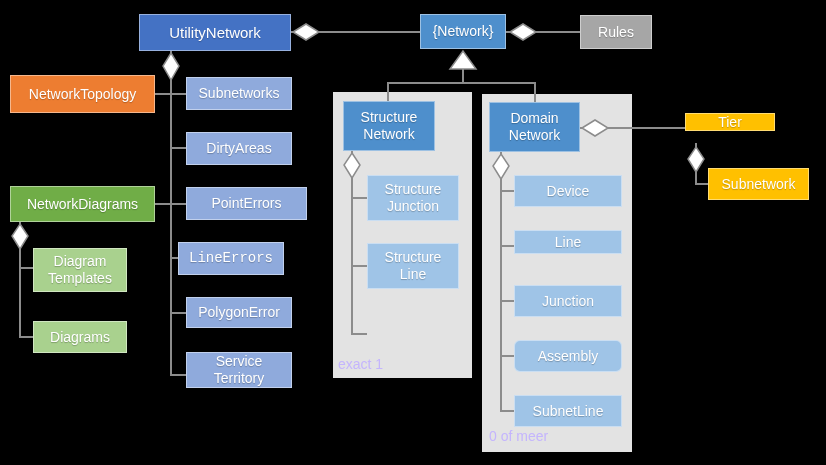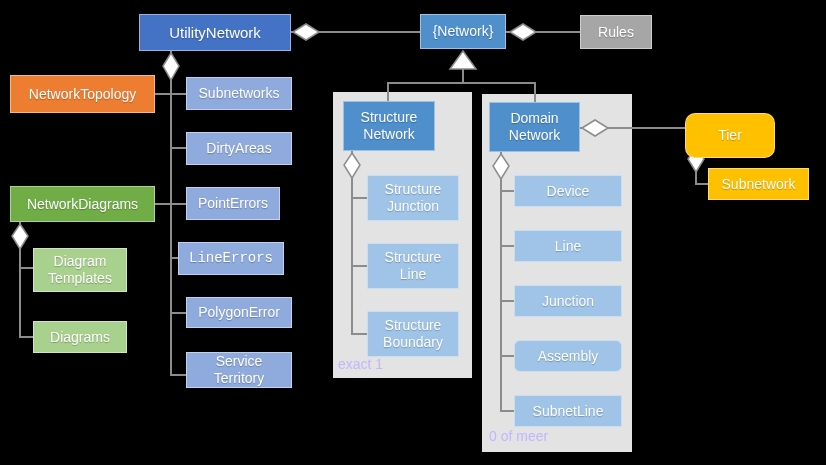--- a/index.html
+++ b/index.html
@@ -69,35 +69,34 @@
   <div class="node" style="left: 420px; top: 14px; width: 86px; height: 35px; background: rgb(78, 143, 204);">{Network}</div>
   <div class="node" style="left: 580px; top: 15px; width: 72px; height: 34px; background: rgb(166, 166, 166);">Rules</div>
 
   <div class="node" style="left: 10px; top: 75px; width: 145px; height: 38px; background: rgb(237, 125, 49);">NetworkTopology</div>
   <div class="node" style="left: 10px; top: 186px; width: 145px; height: 36px; background: rgb(112, 173, 71);">NetworkDiagrams</div>
   <div class="node" style="left: 33px; top: 248px; width: 94px; height: 44px; background: rgb(169, 209, 142);">Diagram Templates</div>
   <div class="node" style="left: 186px; top: 77px; width: 106px; height: 33px; background: rgb(143, 170, 220);">Subnetworks</div>
 
   <div class="node" style="left: 33px; top: 321px; width: 94px; height: 32px; background: rgb(169, 209, 142);">Diagrams</div>
   <div class="node" style="left: 186px; top: 132px; width: 106px; height: 33px; background: rgb(143, 170, 220);">DirtyAreas</div>
-  <div class="node" style="left: 186px; top: 187px; width: 94px; height: 33px; background: rgb(143, 170, 220);">PointErrors</div>
+  <div class="node" style="left: 186px; top: 187px; width: 121px; height: 33px; background: rgb(143, 170, 220);">PointErrors</div>
   <div class="node" style="left: 178px; top: 242px; width: 106px; height: 33px; background: rgb(143, 170, 220); font-family: Liberation Mono, monospace;">LineErrors</div>
   <div class="node" style="left: 186px; top: 297px; width: 106px; height: 31px; background: rgb(143, 170, 220);">PolygonError</div>
   <div class="node" style="left: 186px; top: 352px; width: 106px; height: 36px; background: rgb(143, 170, 220);">Service Territory</div>
 
   <div class="node" style="left: 343px; top: 101px; width: 92px; height: 50px; background: rgb(78, 143, 204);">Structure Network</div>
   <div class="node" style="left: 367px; top: 175px; width: 92px; height: 46px; background: rgb(159, 196, 231);">Structure Junction</div>
   <div class="node" style="left: 367px; top: 243px; width: 92px; height: 46px; background: rgb(159, 196, 231);">Structure Line</div>
-  <div class="node" style="left: 367px; top: 311px; width: 92px; height: 46px; background: rgb(159, 196, 231);">Structure Boundary</div>
 
   <div class="node" style="left: 489px; top: 102px; width: 91px; height: 50px; background: rgb(78, 143, 204);">Domain Network</div>
   <div class="node" style="left: 514px; top: 175px; width: 108px; height: 32px; background: rgb(159, 196, 231);">Device</div>
-  <div class="node" style="left: 514px; top: 230px; width: 108px; height: 32px; background: rgb(159, 196, 231);">Line</div>
+  <div class="node" style="left: 514px; top: 230px; width: 108px; height: 24px; background: rgb(159, 196, 231);">Line</div>
   <div class="node" style="left: 514px; top: 285px; width: 108px; height: 32px; background: rgb(159, 196, 231);">Junction</div>
   <div class="node" style="left: 514px; top: 340px; width: 108px; height: 32px; background: rgb(159, 196, 231); border-radius: 6px;">Assembly</div>
   <div class="node" style="left: 514px; top: 395px; width: 108px; height: 32px; background: rgb(159, 196, 231);">SubnetLine</div>
 
-  <div class="node" style="left: 685px; top: 113px; width: 90px; height: 45px; background: rgb(255, 192, 0); border-radius: 10px;">Tier</div>
+  <div class="node" style="left: 685px; top: 113px; width: 90px; height: 18px; background: rgb(255, 192, 0);">Tier</div>
   <div class="node" style="left: 708px; top: 168px; width: 101px; height: 32px; background: rgb(255, 192, 0);">Subnetwork</div>
 
   <div class="caption" style="left:338px;top:357px">exact 1</div>
   <div class="caption" style="left:489px;top:429px">0 of meer</div>
 </div>
 
 </body></html>

